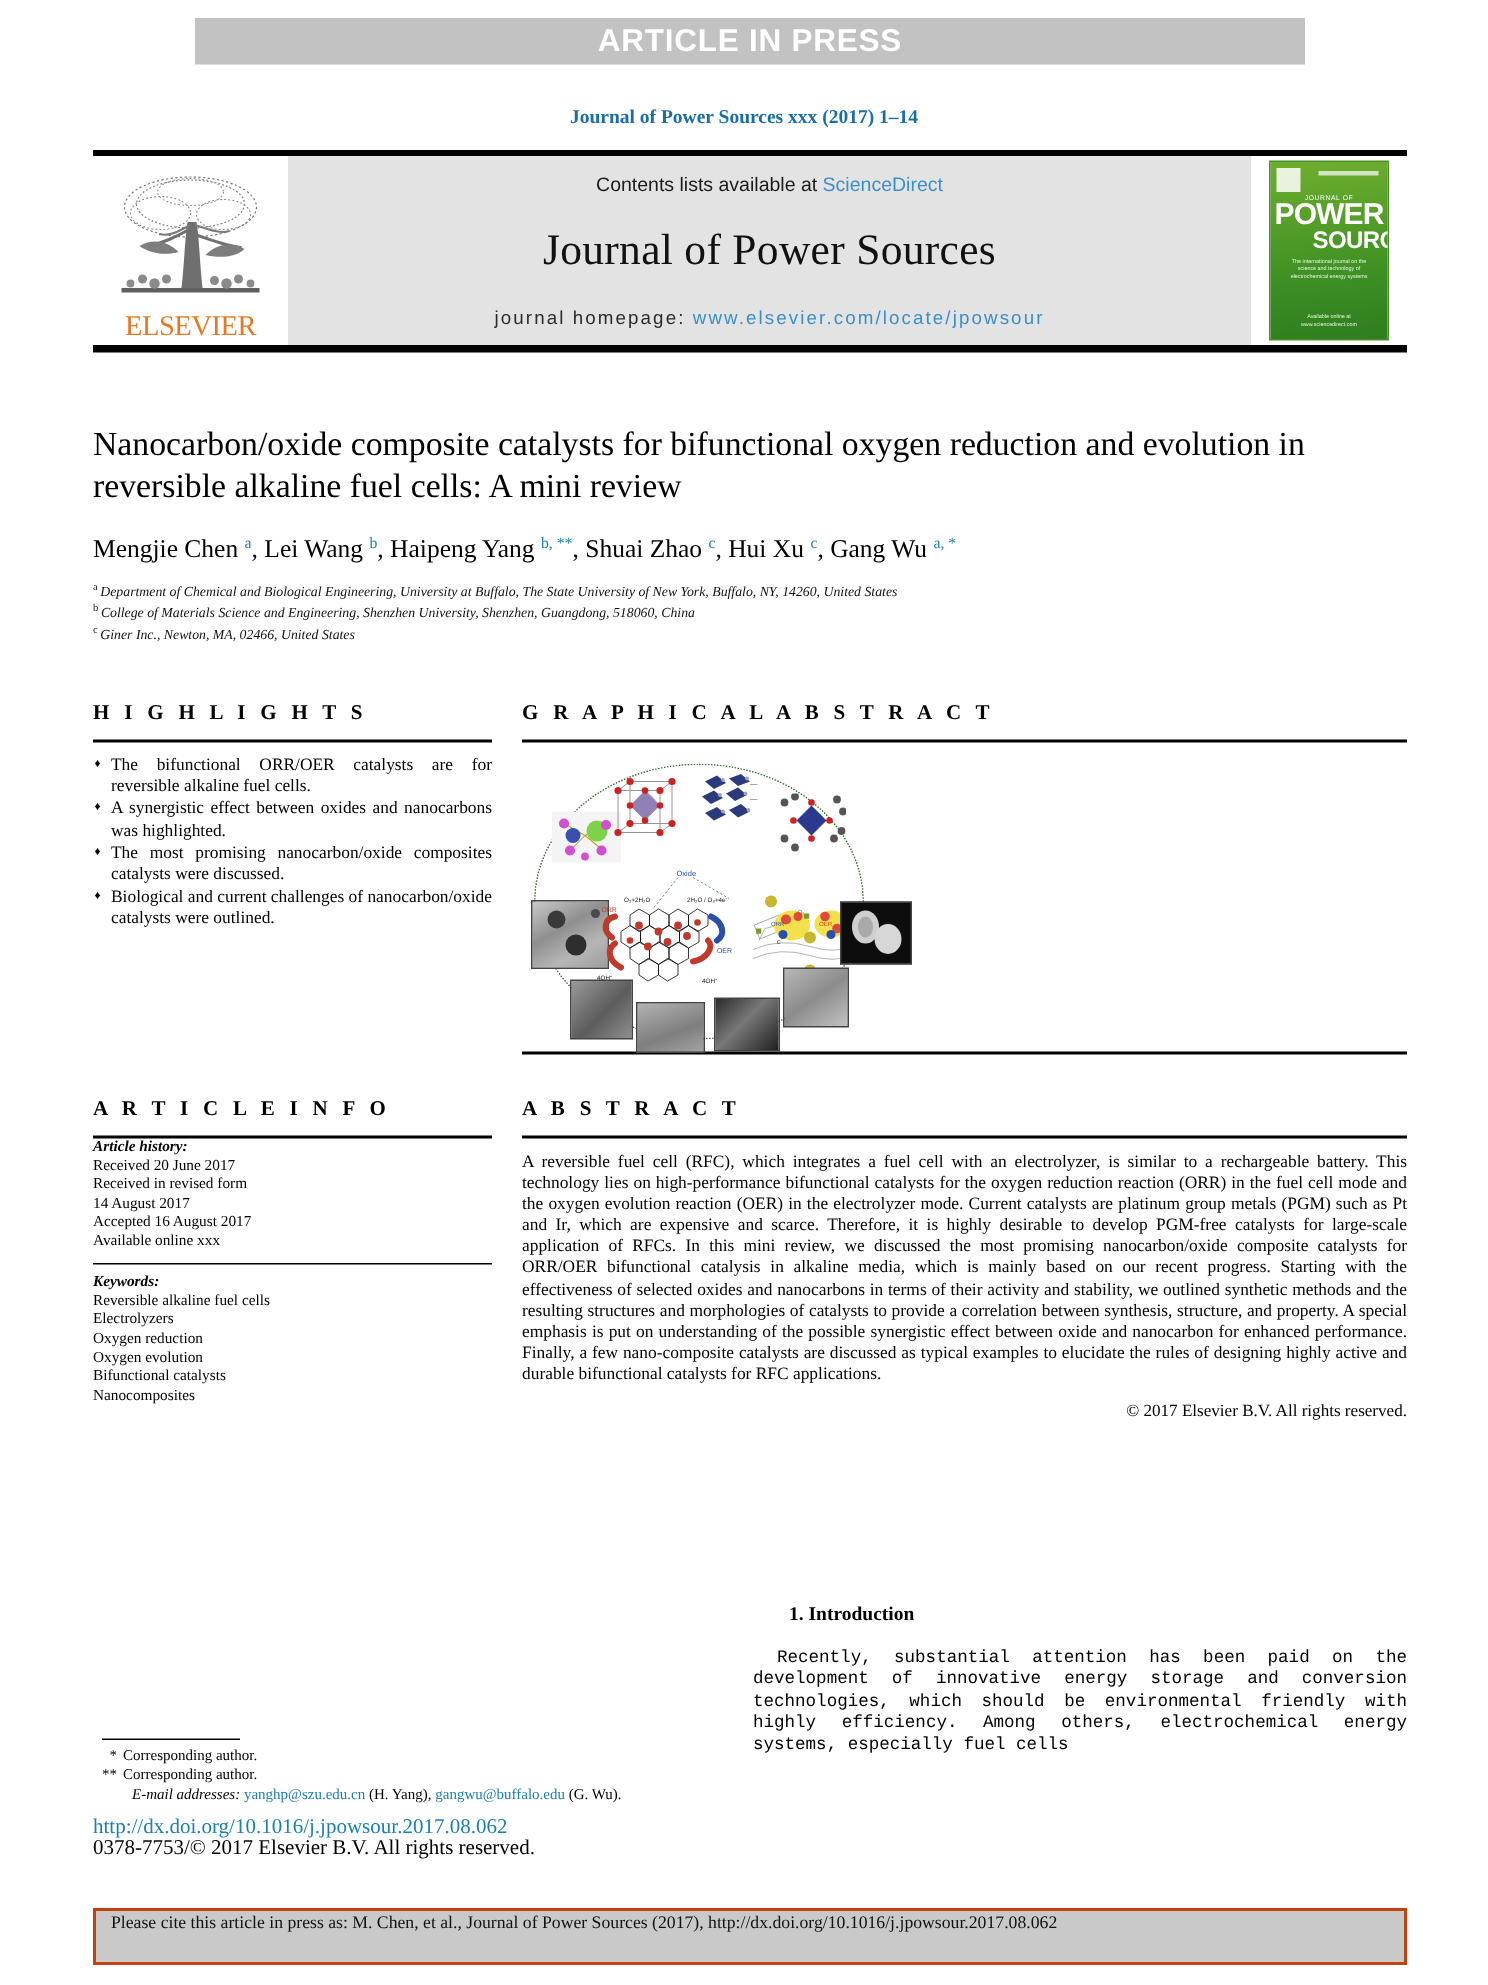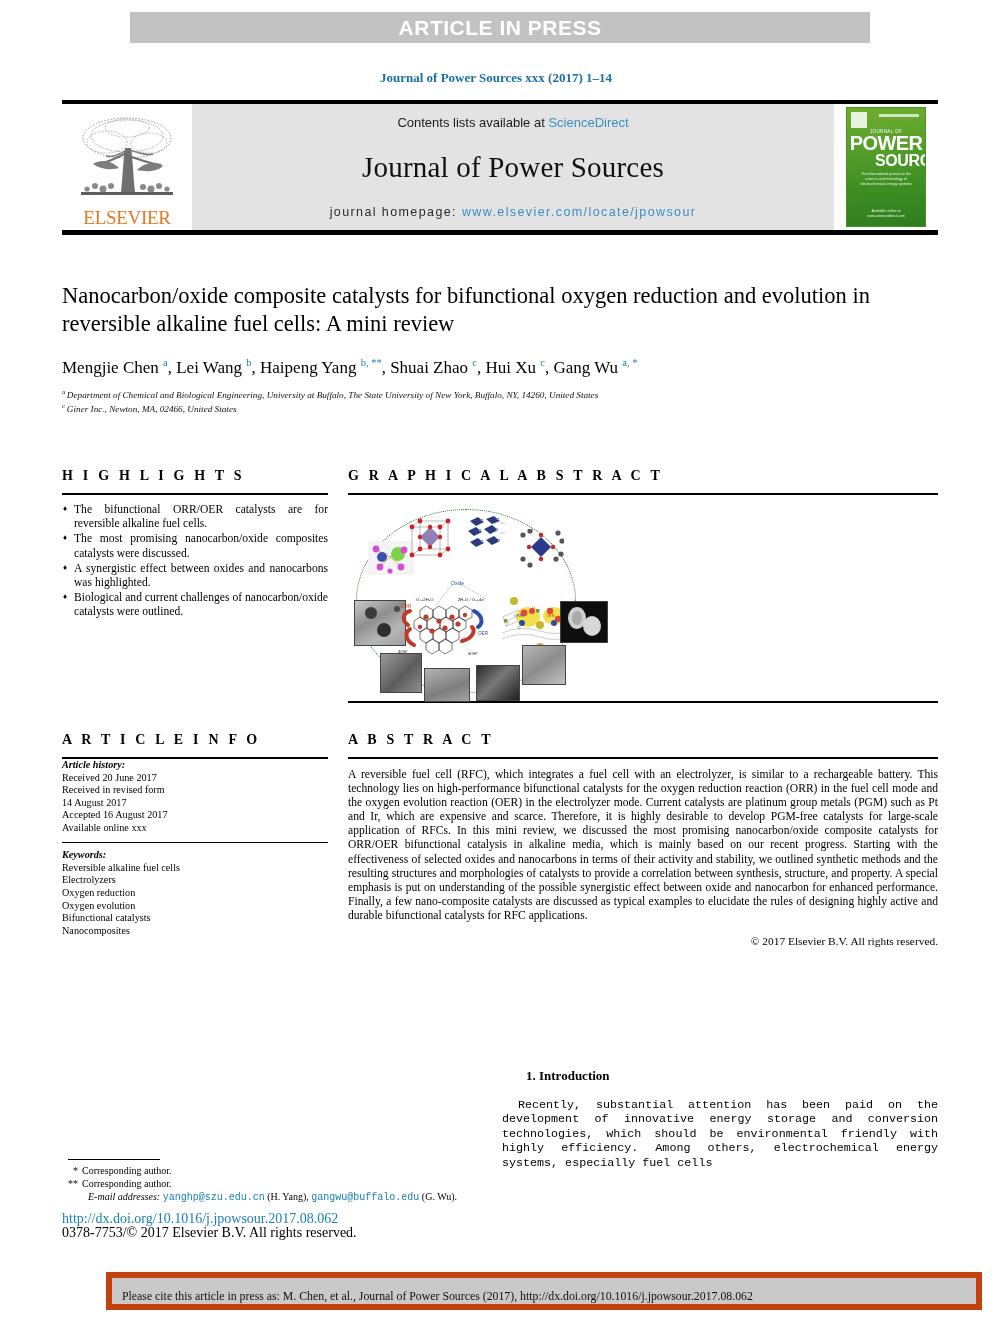--- a/index.html
+++ b/index.html
@@ -334,21 +334,21 @@
     margin-left: 6px;
   }
   .corresp {
     font-family: "Liberation Serif", serif;
     font-size: 10px;
     line-height: 13px;
     color: #000;
   }
   .corresp .star { display:inline-block; width: 16px; text-align: right; margin-right: 4px; }
   .corresp .email-lbl { font-style: italic; }
-  .link-blue { color: #1a7fb5; font-family: Liberation Mono, monospace; }
+  .link-blue { color: #1a7fb5; }
   .doi-block {
     position: absolute;
     left: 62px;
     top: 1212px;
     font-family: "Liberation Serif", serif;
     font-size: 14px;
     line-height: 14px;
   }
   .doi-link { color: #1a7fb5; }
   .issn-line { color: #000; }
@@ -374,26 +374,25 @@
     margin: 0;
   }
 
   
   .cite-box {
     position: absolute;
     left: 62px;
     top: 1272px;
     width: 876px;
     height: 38px;
-    border: 6px solid #c2410c;
+    border: 2px solid #c2410c;
     background: #c9c9c9;
     box-sizing: border-box;
     display: flex;
-    align-items: flex-end;
-    margin-left: 44px;
+    align-items: flex-start;
   }
   .cite-text {
     font-family: "Liberation Serif", serif;
     font-size: 11.8px;
     color: #111;
     padding-left: 10px;
   }
 
   
   .ga-art { position: absolute; }
@@ -480,32 +479,33 @@
 
     </div>
     <div class="masthead-rule-bot"></div>
   </div>
 
   <div class="title-block">
     <h1 class="art-title">Nanocarbon/oxide composite catalysts for bifunctional oxygen reduction and evolution in reversible alkaline fuel cells: A mini review</h1>
     <div class="authors"><span>Mengjie Chen </span><sup>a</sup><span>, </span><span>Lei Wang </span><sup>b</sup><span>, </span><span>Haipeng Yang </span><sup>b, **</sup><span>, </span><span>Shuai Zhao </span><sup>c</sup><span>, </span><span>Hui Xu </span><sup>c</sup><span>, </span><span>Gang Wu </span><sup>a, *</sup></div>
     <div class="affils">
         <div><sup>a </sup><span>Department of Chemical and Biological Engineering, University at Buffalo, The State University of New York, Buffalo, NY, 14260, United States</span></div>
+        <div><sup>b </sup><span>College of Materials Science and Engineering, Shenzhen University, Shenzhen, Guangdong, 518060, China</span></div>
         <div><sup>c </sup><span>Giner Inc., Newton, MA, 02466, United States</span></div>
       </div>
   </div>
 
   <div class="row-ga">
     <div class="col-left">
       <div class="sec-head">H I G H L I G H T S</div>
       <div class="hrule"></div>
       <ul class="highlights-list">
           <li>The bifunctional ORR/OER catalysts are for reversible alkaline fuel cells.</li>
+          <li>A synergistic effect between oxides and nanocarbons was highlighted.</li>
           <li>The most promising nanocarbon/oxide composites catalysts were discussed.</li>
-          <li>A synergistic effect between oxides and nanocarbons was highlighted.</li>
           <li>Biological and current challenges of nanocarbon/oxide catalysts were outlined.</li>
         </ul>
     </div>
     <div class="col-gap"></div>
     <div class="col-right">
       <div class="sec-head">G R A P H I C A L   A B S T R A C T</div>
       <div class="hrule"></div>
 
       <div class="ga-figure">
         <div class="ga-oval"></div>

